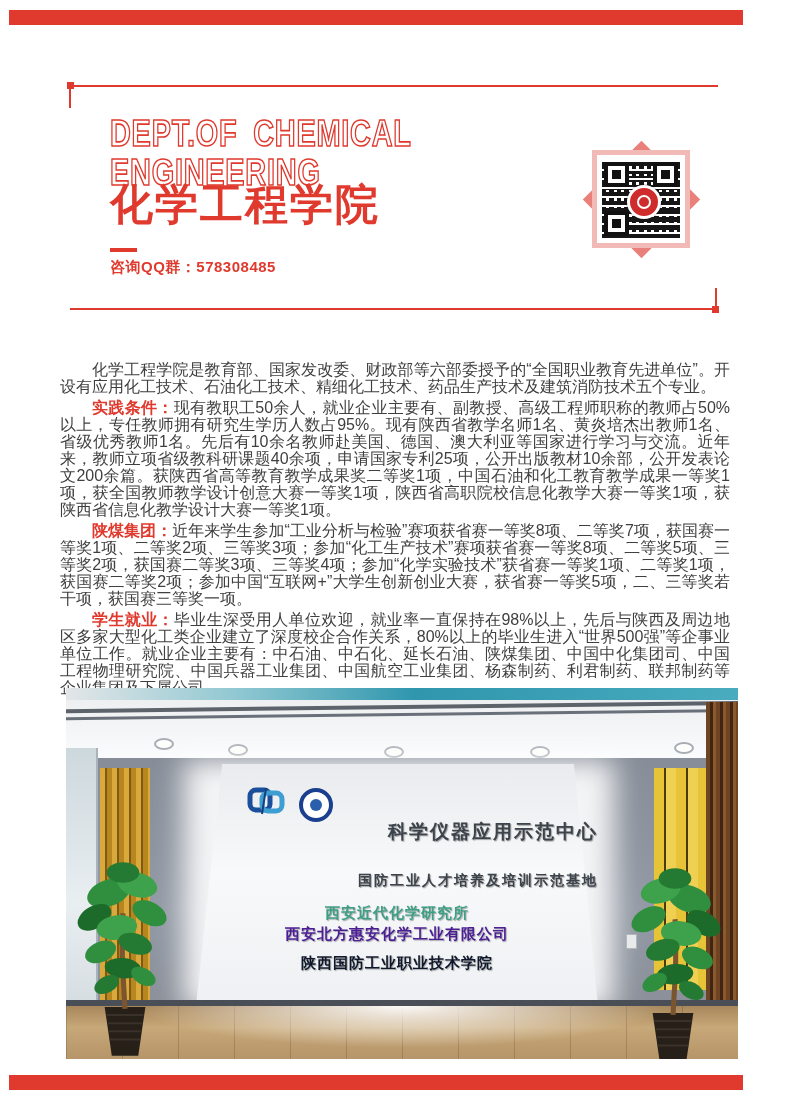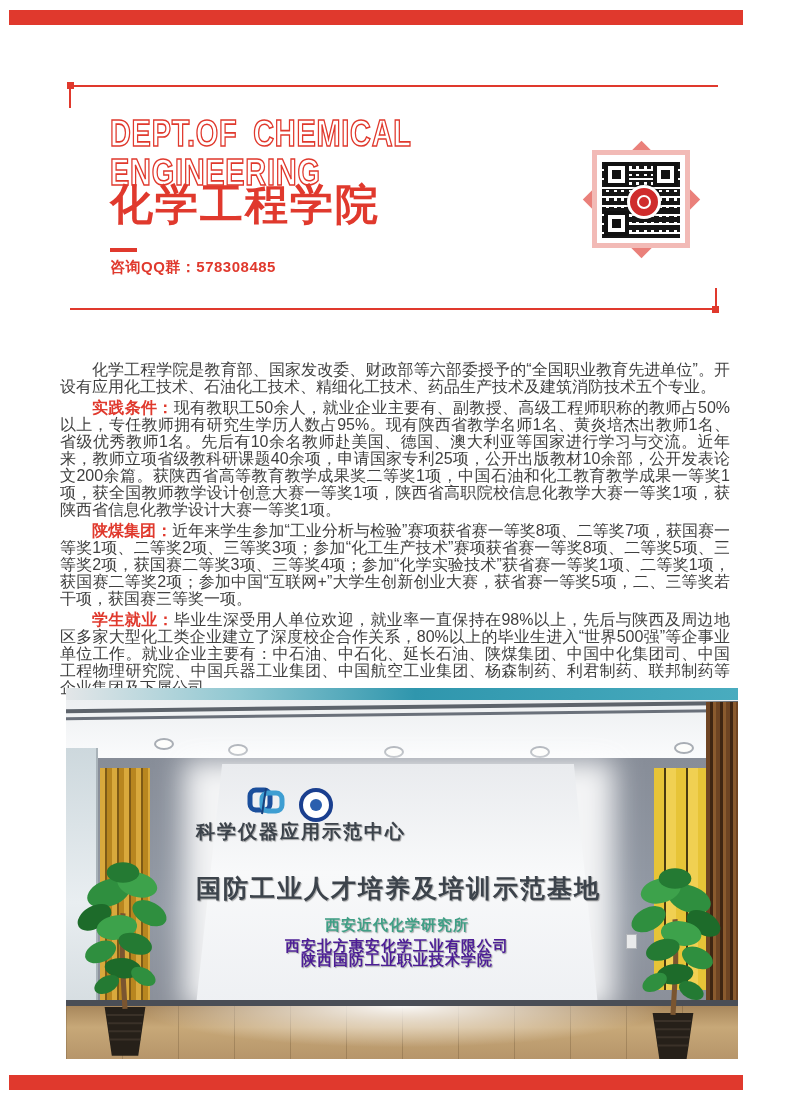--- a/index.html
+++ b/index.html
@@ -54,24 +54,24 @@
     background:linear-gradient(180deg,#edeff1,#fbfcfd);}
   .stripe1{left:-6px;top:17px;width:690px;height:4px;background:#5d636b;transform:rotate(-.7deg);}
   .stripe2{left:-6px;top:25px;width:690px;height:3px;background:#6a707a;transform:rotate(-.7deg);}
   .lamp{width:16px;height:8px;border-radius:50%;background:#fdfdfb;border:2px solid #a8adb4;}
   .graywall{left:0;top:70px;width:672px;height:250px;
     background:linear-gradient(180deg,#878d98,#939aa5 60%,#8a8f99);}
   .glow{left:118px;top:72px;width:430px;height:250px;background:#fff;filter:blur(14px);opacity:.9;}
   .wwall{left:130px;top:76px;width:402px;height:242px;
     clip-path:polygon(6.5% 0,94% 0,100% 100%,0 100%);
     background:linear-gradient(180deg,#e9ebee,#f8f9fa 45%,#eef0f3);}
-  .wallline{left:130px;width:402px;text-align:left;color:#3c434b;font-weight:700;
+  .wallline{left:130px;width:402px;text-align:right;color:#3c434b;font-weight:700;
     letter-spacing:2px;text-shadow:1px 1px 1px rgba(0,0,0,.35);white-space:nowrap;}
   .orgline{left:130px;width:402px;text-align:center;font-weight:700;letter-spacing:1px;
-    text-shadow:1px 1px 1px rgba(0,0,0,.3);white-space:nowrap;margin-top:12px;}
+    text-shadow:1px 1px 1px rgba(0,0,0,.3);white-space:nowrap;}
   .goldL{left:34px;top:80px;width:50px;height:238px;
     background:repeating-linear-gradient(90deg,#d9a93c 0 5px,#7e5a16 5px 7px,#b8861f 7px 12px);}
   .yellowR{left:588px;top:80px;width:52px;height:222px;
     background:repeating-linear-gradient(90deg,#e7c437 0 10px,#4a3a10 10px 12px,#f0d052 12px 22px);}
   .slatsR{left:640px;top:14px;width:32px;height:304px;
     background:repeating-linear-gradient(90deg,#6e4423 0 4px,#3f2512 4px 7px,#8a5a2e 7px 10px);}
   .glassL{left:0;top:60px;width:30px;height:258px;
     background:linear-gradient(180deg,#cdd8dd,#e9eef1 60%,#d6dde1);border-right:2px solid #a9b3b9;}
   .baseboard{left:0;top:312px;width:672px;height:8px;background:#4a4e56;}
   .floor{left:0;top:318px;width:672px;height:53px;
@@ -153,24 +153,24 @@
     <svg class="abs" style="left:180px;top:98px" width="42" height="30">
       <rect x="4" y="4" width="20" height="20" rx="6" fill="none" stroke="#1b4f9c" stroke-width="5"></rect>
       <rect x="16" y="7" width="20" height="18" rx="6" fill="none" stroke="#3e9ed2" stroke-width="5"></rect>
       <line x1="20" y1="2" x2="16" y2="28" stroke="#16417e" stroke-width="2"></line>
     </svg>
     <div class="abs logo-seal">
         <i></i>
       </div>
 
     <div class="abs wallline" style="top:131px;font-size:19px">科学仪器应用示范中心</div>
-    <div class="abs wallline" style="top:184px;font-size:25px">国防工业人才培养及培训示范基地</div>
+    <div class="abs wallline" style="top:184px;font-size:14px">国防工业人才培养及培训示范基地</div>
     <div class="abs orgline" style="top:216px;font-size:15px;color:#3f9f85">西安近代化学研究所</div>
     <div class="abs orgline" style="top:237px;font-size:15px;color:#4c1d95">西安北方惠安化学工业有限公司</div>
-    <div class="abs orgline" style="top:251px;font-size:15px;color:#4c1d95">陕西国防工业职业技术学院</div>
+    <div class="abs orgline" style="top:266px;font-size:15px;color:#0f172a">陕西国防工业职业技术学院</div>
 
     <div class="abs baseboard"></div>
     <div class="abs floor"></div>
 
     <svg class="abs plantwrap" style="left:2px;top:166px" viewBox="0 0 110 200">
       <polygon points="36,150 76,150 69,198 43,198" fill="#262019"></polygon>
       <path d="M38,158 h36 M39,166 h34 M40,174 h32 M41,182 h30" stroke="#3a3128" stroke-width="2" fill="none"></path>
       <path d="M56,152 C54,118 52,92 54,58" stroke="#7a5530" stroke-width="5" fill="none"></path>
       <ellipse cx="40" cy="38" rx="22" ry="13" fill="#2f8f3f" transform="rotate(-20 40 38)"></ellipse>
       <ellipse cx="68" cy="30" rx="20" ry="12" fill="#3da24b" transform="rotate(15 68 30)"></ellipse>

